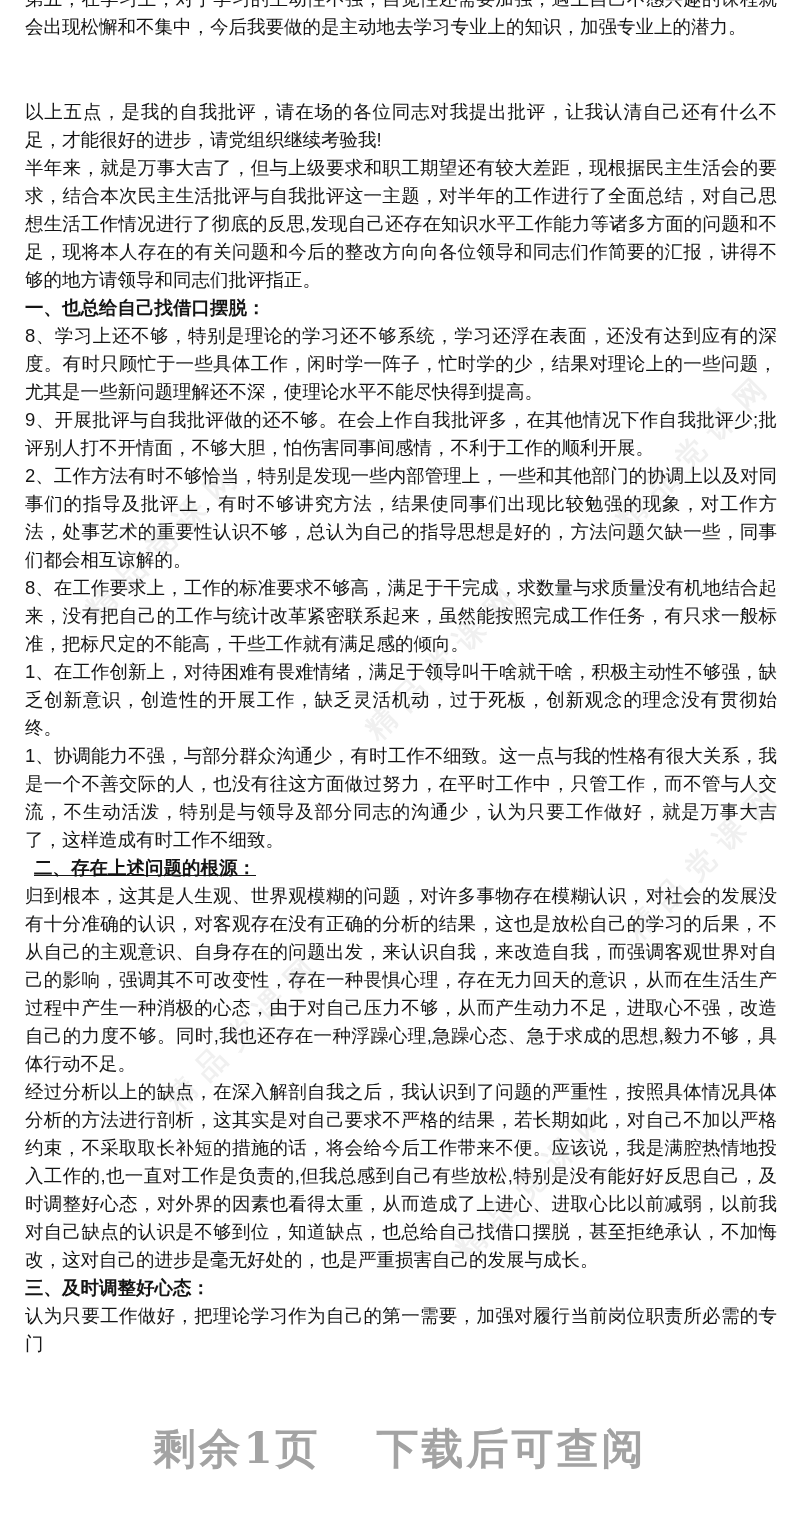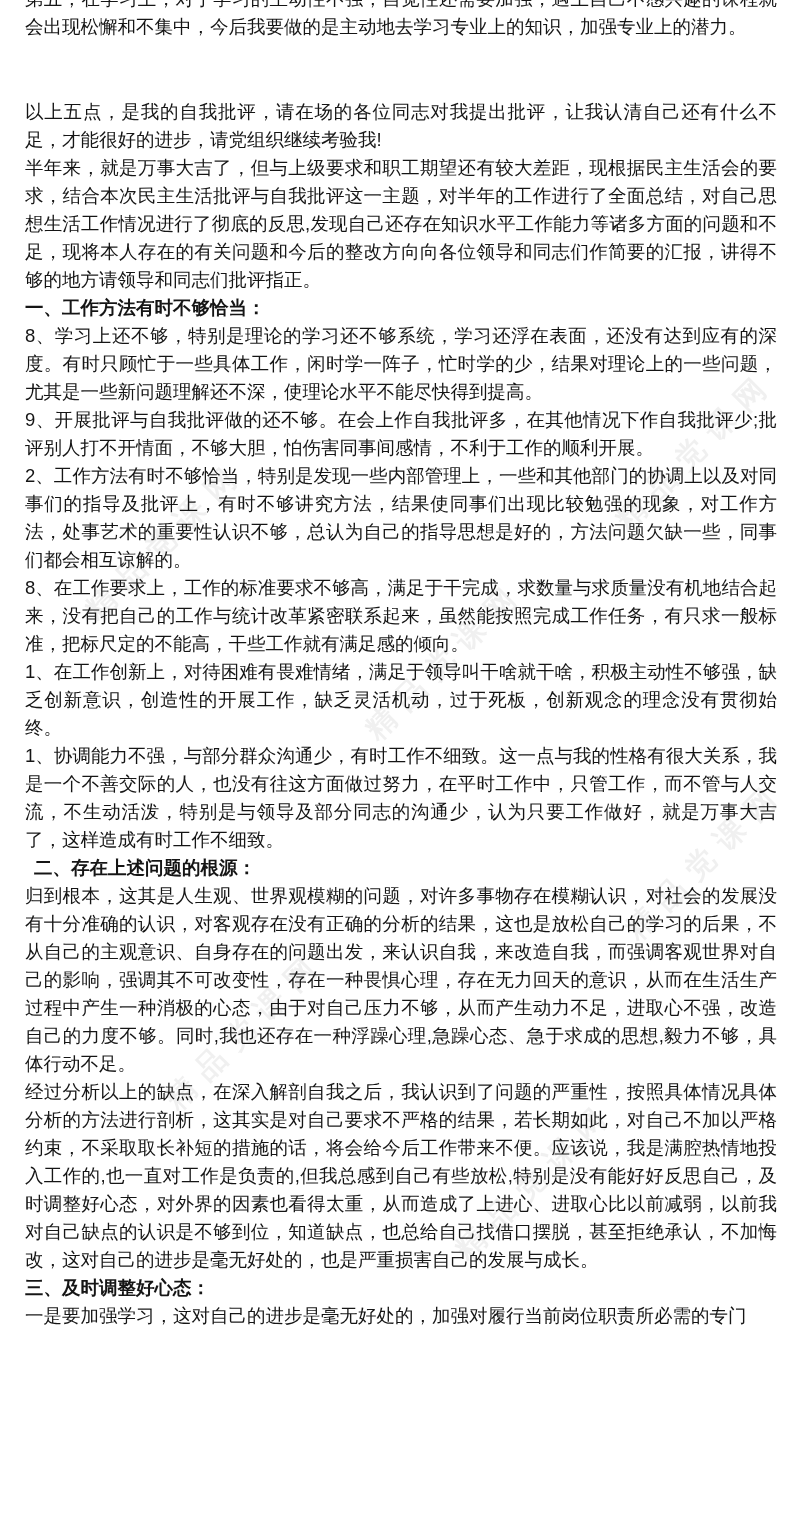--- a/index.html
+++ b/index.html
@@ -30,21 +30,21 @@
     margin-top:-15px;           
     padding:0 23px 0 25px;
     font-size:18.5px;
     line-height:28px;
     color:#151515;
     text-align:justify;
   }
   .para{margin:0;}
   .gap-before{margin-top:57px;}
   .bold{font-weight:bold;}
-  .indent{padding-left:9px;}
+  .indent{padding-left:9px;text-decoration:underline;}
   
   .footer{
     position:absolute;
     left:0;
     top:1421px;
     width:100%;
     display:flex;
     justify-content:center;
     gap:56px;
     z-index:1;
@@ -66,30 +66,32 @@
     <span class="wm" style="left:590px;top:430px">精品党课网</span>
     <span class="wm" style="left:140px;top:1010px">精品党课网</span>
     <span class="wm" style="left:600px;top:840px">精品党课网</span>
     <span class="wm" style="left:430px;top:1160px">精品党课网</span>
   </div>
 
   <div class="doc-body">
       <p class="para">第五，在学习上，对于学习的主动性不强，自觉性还需要加强，遇上自己不感兴趣的课程就会出现松懈和不集中，今后我要做的是主动地去学习专业上的知识，加强专业上的潜力。</p>
       <p class="para gap-before">以上五点，是我的自我批评，请在场的各位同志对我提出批评，让我认清自己还有什么不足，才能很好的进步，请党组织继续考验我!</p>
       <p class="para">半年来，就是万事大吉了，但与上级要求和职工期望还有较大差距，现根据民主生活会的要求，结合本次民主生活批评与自我批评这一主题，对半年的工作进行了全面总结，对自己思想生活工作情况进行了彻底的反思,发现自己还存在知识水平工作能力等诸多方面的问题和不足，现将本人存在的有关问题和今后的整改方向向各位领导和同志们作简要的汇报，讲得不够的地方请领导和同志们批评指正。</p>
-      <p class="para bold">一、工作方法有时不够恰当：</p>
+      <p class="para bold">一、也总给自己找借口摆脱：</p>
       <p class="para">8、学习上还不够，特别是理论的学习还不够系统，学习还浮在表面，还没有达到应有的深度。有时只顾忙于一些具体工作，闲时学一阵子，忙时学的少，结果对理论上的一些问题，尤其是一些新问题理解还不深，使理论水平不能尽快得到提高。</p>
       <p class="para">9、开展批评与自我批评做的还不够。在会上作自我批评多，在其他情况下作自我批评少;批评别人打不开情面，不够大胆，怕伤害同事间感情，不利于工作的顺利开展。</p>
       <p class="para">2、工作方法有时不够恰当，特别是发现一些内部管理上，一些和其他部门的协调上以及对同事们的指导及批评上，有时不够讲究方法，结果使同事们出现比较勉强的现象，对工作方法，处事艺术的重要性认识不够，总认为自己的指导思想是好的，方法问题欠缺一些，同事们都会相互谅解的。</p>
       <p class="para">8、在工作要求上，工作的标准要求不够高，满足于干完成，求数量与求质量没有机地结合起来，没有把自己的工作与统计改革紧密联系起来，虽然能按照完成工作任务，有只求一般标准，把标尺定的不能高，干些工作就有满足感的倾向。</p>
       <p class="para">1、在工作创新上，对待困难有畏难情绪，满足于领导叫干啥就干啥，积极主动性不够强，缺乏创新意识，创造性的开展工作，缺乏灵活机动，过于死板，创新观念的理念没有贯彻始终。</p>
       <p class="para">1、协调能力不强，与部分群众沟通少，有时工作不细致。这一点与我的性格有很大关系，我是一个不善交际的人，也没有往这方面做过努力，在平时工作中，只管工作，而不管与人交流，不生动活泼，特别是与领导及部分同志的沟通少，认为只要工作做好，就是万事大吉了，这样造成有时工作不细致。</p>
       <p class="para bold indent">二、存在上述问题的根源：</p>
       <p class="para">归到根本，这其是人生观、世界观模糊的问题，对许多事物存在模糊认识，对社会的发展没有十分准确的认识，对客观存在没有正确的分析的结果，这也是放松自己的学习的后果，不从自己的主观意识、自身存在的问题出发，来认识自我，来改造自我，而强调客观世界对自己的影响，强调其不可改变性，存在一种畏惧心理，存在无力回天的意识，从而在生活生产过程中产生一种消极的心态，由于对自己压力不够，从而产生动力不足，进取心不强，改造自己的力度不够。同时,我也还存在一种浮躁心理,急躁心态、急于求成的思想,毅力不够，具体行动不足。</p>
       <p class="para">经过分析以上的缺点，在深入解剖自我之后，我认识到了问题的严重性，按照具体情况具体分析的方法进行剖析，这其实是对自己要求不严格的结果，若长期如此，对自己不加以严格约束，不采取取长补短的措施的话，将会给今后工作带来不便。应该说，我是满腔热情地投入工作的,也一直对工作是负责的,但我总感到自己有些放松,特别是没有能好好反思自己，及时调整好心态，对外界的因素也看得太重，从而造成了上进心、进取心比以前减弱，以前我对自己缺点的认识是不够到位，知道缺点，也总给自己找借口摆脱，甚至拒绝承认，不加悔改，这对自己的进步是毫无好处的，也是严重损害自己的发展与成长。</p>
       <p class="para bold">三、及时调整好心态：</p>
-      <p class="para">一是要加强学习，这对自己的进步是毫无好处的，加强对履行当前岗位职责所必需的专门</p>
+      <p class="para">认为只要工作做好，把理论学习作为自己的第一需要，加强对履行当前岗位职责所必需的专门</p>
     </div>
 
   <div class="footer">
+    <span>剩余1页</span>
+    <span>下载后可查阅</span>
   </div>
 
 </div>
 
 </body></html>

